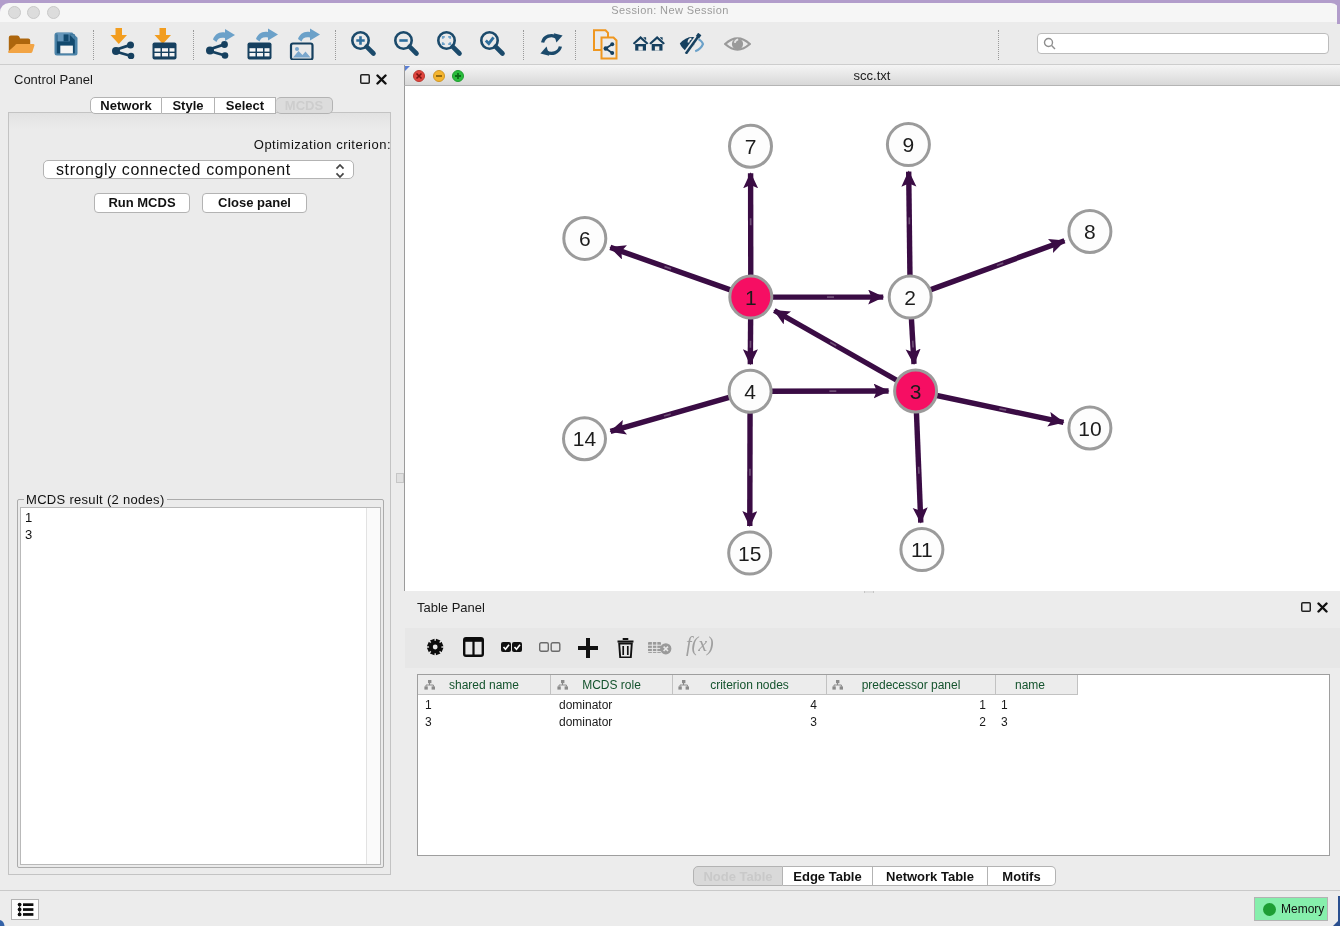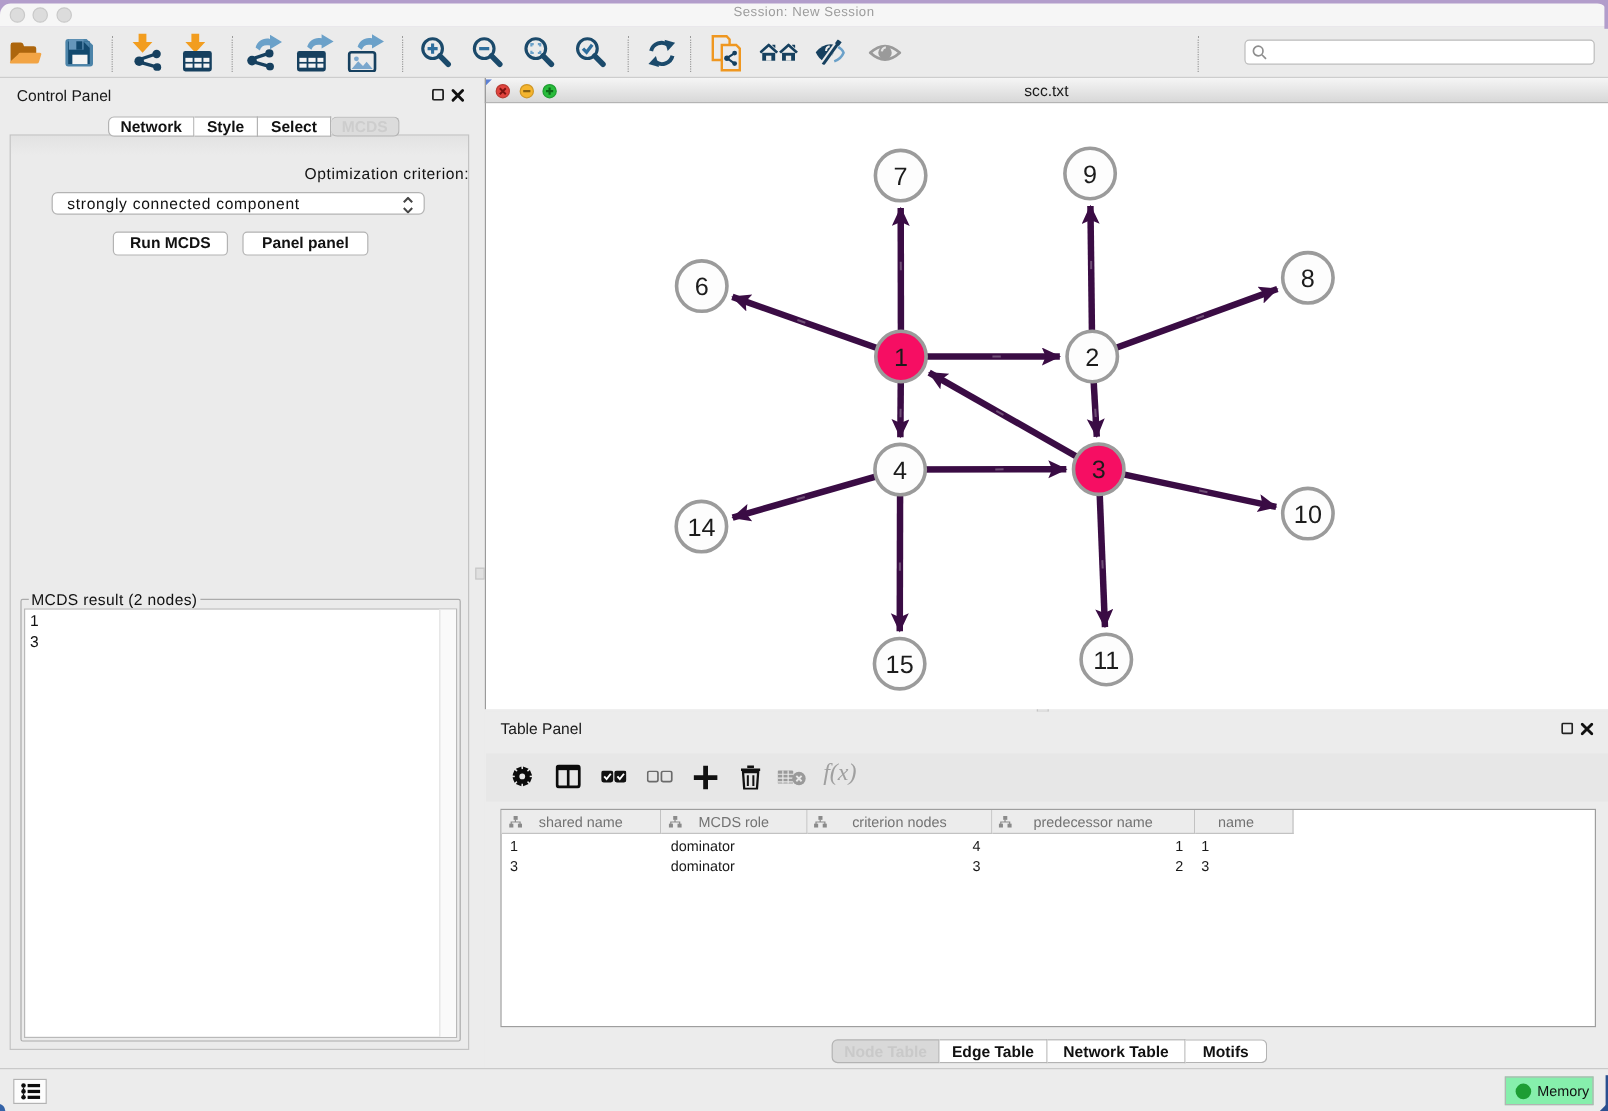--- a/index.html
+++ b/index.html
@@ -16,37 +16,37 @@
 #search{left:1037px;top:33px;width:292px;height:21px;background:#fff;border:1px solid #bcbcbc;border-radius:4px}
 
 #cpheader{left:14px;top:72px;font-size:13px;color:#1a1a1a}
 #cpcontent{left:8px;top:112px;width:383px;height:763px;border:1px solid #c3c3c3;background:linear-gradient(#e2e2e2,#ebebeb 16px)}
 .tabbar{display:flex;height:17px;font-size:13px;font-weight:700;color:#111}
 .tabbar .tab{background:#fff;border:1px solid #b3b3b3;border-left:none;display:flex;align-items:center;justify-content:center}
 .tabbar .tab:first-child{border-left:1px solid #b3b3b3;border-radius:5px 0 0 5px}
 .tabbar .tab:last-child{border-radius:0 5px 5px 0}
 .tabbar .sel{background:#d9d9d9;color:#c6c6c6}
 #optlabel{left:8px;top:137px;width:383px;text-align:right;font-size:13px;letter-spacing:.5px;color:#111}
-#dropdown{left:43px;top:160px;width:311px;height:19px;background:#fff;border:1px solid #b3b3b3;border-radius:5px;font-size:13px;letter-spacing:.6px;color:#111;line-height:17px;padding-left:12px}
+#dropdown{left:43px;top:160px;width:311px;height:19px;background:#fff;border:1px solid #b3b3b3;border-radius:5px;font-size:16px;letter-spacing:.6px;color:#111;line-height:17px;padding-left:12px}
 .btn{height:20px;background:#fff;border:1px solid #b3b3b3;border-radius:4px;font-size:13px;font-weight:700;color:#111;text-align:center;line-height:18px}
 #fieldset{left:17px;top:499px;width:367px;height:369px;border:1px solid #ababab;border-radius:2px}
 #legend{left:24px;top:492px;background:#ebebeb;font-size:13px;letter-spacing:.3px;color:#111;padding:0 2px}
 #mcdsbox{left:20px;top:507px;width:361px;height:358px;background:#fff;border:1px solid #b9b9b9;font-size:13px;color:#111;line-height:16.5px;padding:2px 0 0 4px}
 #mcdsscroll{left:366px;top:508px;width:14px;height:356px;background:#fafafa;border-left:1px solid #e2e2e2}
 
 #netwin{left:404px;top:65px;width:936px;height:526px;border-left:1px solid #9b9b9b;background:#fff}
 #nettitle{left:404px;top:65px;width:936px;height:21px;background:linear-gradient(#f5f5f5,#d8d8d8);border-left:1px solid #9b9b9b;border-bottom:1px solid #b4b4b4}
 #nettext{left:404px;top:68px;width:936px;text-align:center;font-size:13px;color:#1a1a1a}
 .mbtn{top:70px;width:12px;height:12px;border-radius:50%}
 
 #tablepanel{left:404px;top:593px;width:936px;height:297px;background:#ececec}
 #tpheader{left:417px;top:600px;font-size:13px;color:#1a1a1a}
 #tptoolbar{left:405px;top:628px;width:935px;height:40px;background:#e7e7e7}
 #tptable{left:417px;top:674px;width:913px;height:182px;background:#fff;border:1px solid #9e9e9e}
-.th{top:675px;height:20px;background:#ececec;border-right:1px solid #c2c2c2;border-bottom:1px solid #c2c2c2;font-size:12px;color:#737373;text-align:center;line-height:20px}
+.th{top:675px;height:20px;background:#ececec;border-right:1px solid #c2c2c2;border-bottom:1px solid #c2c2c2;font-size:12px;color:#14532d;text-align:center;line-height:20px}
 .td{font-size:12px;color:#1a1a1a;height:17px;line-height:17px}
 
 #btabs{left:693px;top:866px;display:flex;height:20px;font-size:13px;font-weight:700;color:#111}
 #btabs .tab{background:#fff;border:1px solid #b3b3b3;border-left:none;display:flex;align-items:center;justify-content:center}
 #btabs .tab:first-child{border-left:1px solid #b3b3b3;border-radius:5px 0 0 5px}
 #btabs .tab:last-child{border-radius:0 5px 5px 0}
 #btabs .sel{background:#d9d9d9;color:#c9c9c9}
 
 #statusbar{left:0;top:890px;width:1340px;height:36px;background:#ececec;border-top:1px solid #c9c9c9}
 #listbtn{left:11px;top:899px;width:28px;height:21px;background:#fdfdfd;border:1px solid #b3b3b3}
@@ -215,21 +215,21 @@
 <div class="tab sel" style="width:57px;border-radius:5px;background:#dcdcdc;color:#cdcdcd">MCDS</div>
 </div>
 <div class="abs" id="optlabel">Optimization criterion:</div>
 <div class="abs" id="dropdown">strongly connected component
 <svg class="abs" style="right:8px;top:2.5px" width="10" height="14" viewBox="0 0 10 14">
       <path d="M1.5 4.6 L5 1 L8.5 4.6" fill="none" stroke="#444" stroke-width="1.7"></path>
       <path d="M1.5 9.4 L5 13 L8.5 9.4" fill="none" stroke="#444" stroke-width="1.7"></path>
     </svg>
 </div>
 <div class="abs btn" style="left:94px;top:193px;width:96px">Run MCDS</div>
-<div class="abs btn" style="left:202px;top:193px;width:105px">Panel panel</div>
+<div class="abs btn" style="left:202px;top:193px;width:105px">Close panel</div>
 <div class="abs" id="fieldset"></div>
 <div class="abs" id="legend">MCDS result (2 nodes)</div>
 <div class="abs" id="mcdsbox">1<br>3</div>
 <div class="abs" id="mcdsscroll"></div>
 
 <div class="abs" style="left:396px;top:473px;width:8px;height:10px;background:#e0e0e0;border:1px solid #c6c6c6"></div>
 <div class="abs" style="left:864px;top:587px;width:10px;height:7px;background:#e0e0e0;border:1px solid #c6c6c6"></div>
 
 <div class="abs" id="netwin"></div>
 <div class="abs" id="nettitle"></div>
@@ -365,21 +365,21 @@
       <line x1="8.8" y1="1" x2="8.8" y2="12"></line>
     </g>
 <circle cx="17.8" cy="7.8" r="5.6" fill="#9a9a9a"></circle>
 <path d="M15.6 5.6 L20 10 M20 5.6 L15.6 10" stroke="#e7e7e7" stroke-width="1.6"></path>
 </svg>
 <div class="abs" style="left:686px;top:633px;font-family:'Liberation Serif',serif;font-style:italic;font-size:20px;color:#a0a0a0">f(x)</div>
 <div class="abs" id="tptable"></div>
 <div class="abs th" style="left:418px;width:133px">shared name</div>
 <div class="abs th" style="left:551px;width:122px">MCDS role</div>
 <div class="abs th" style="left:673px;width:154px">criterion nodes</div>
-<div class="abs th" style="left:827px;width:169px">predecessor name</div>
+<div class="abs th" style="left:827px;width:169px">predecessor panel</div>
 <div class="abs th" style="left:996px;width:82px;text-indent:-13px">name</div>
 <svg class="abs sitemap" style="left:424px;top:680px" width="12" height="10" viewBox="0 0 12 10">
     <g fill="#8a8a8a">
       <rect x="4" y="0" width="3.4" height="3.2"></rect>
       <rect x="0.4" y="6.4" width="3.4" height="3.2"></rect>
       <rect x="7.6" y="6.4" width="3.4" height="3.2"></rect>
       <path d="M5.5 3 V5 M2 6.6 V5 H9.4 V6.6" stroke="#8a8a8a" fill="none" stroke-width="1"></path>
     </g>
   </svg>
 <svg class="abs sitemap" style="left:557px;top:680px" width="12" height="10" viewBox="0 0 12 10">

